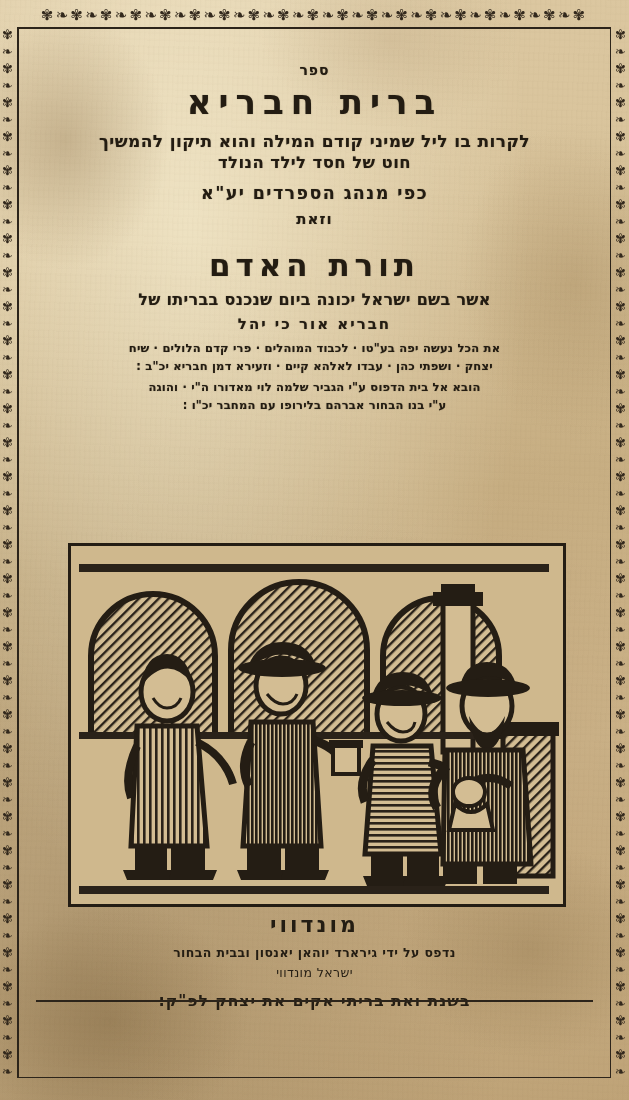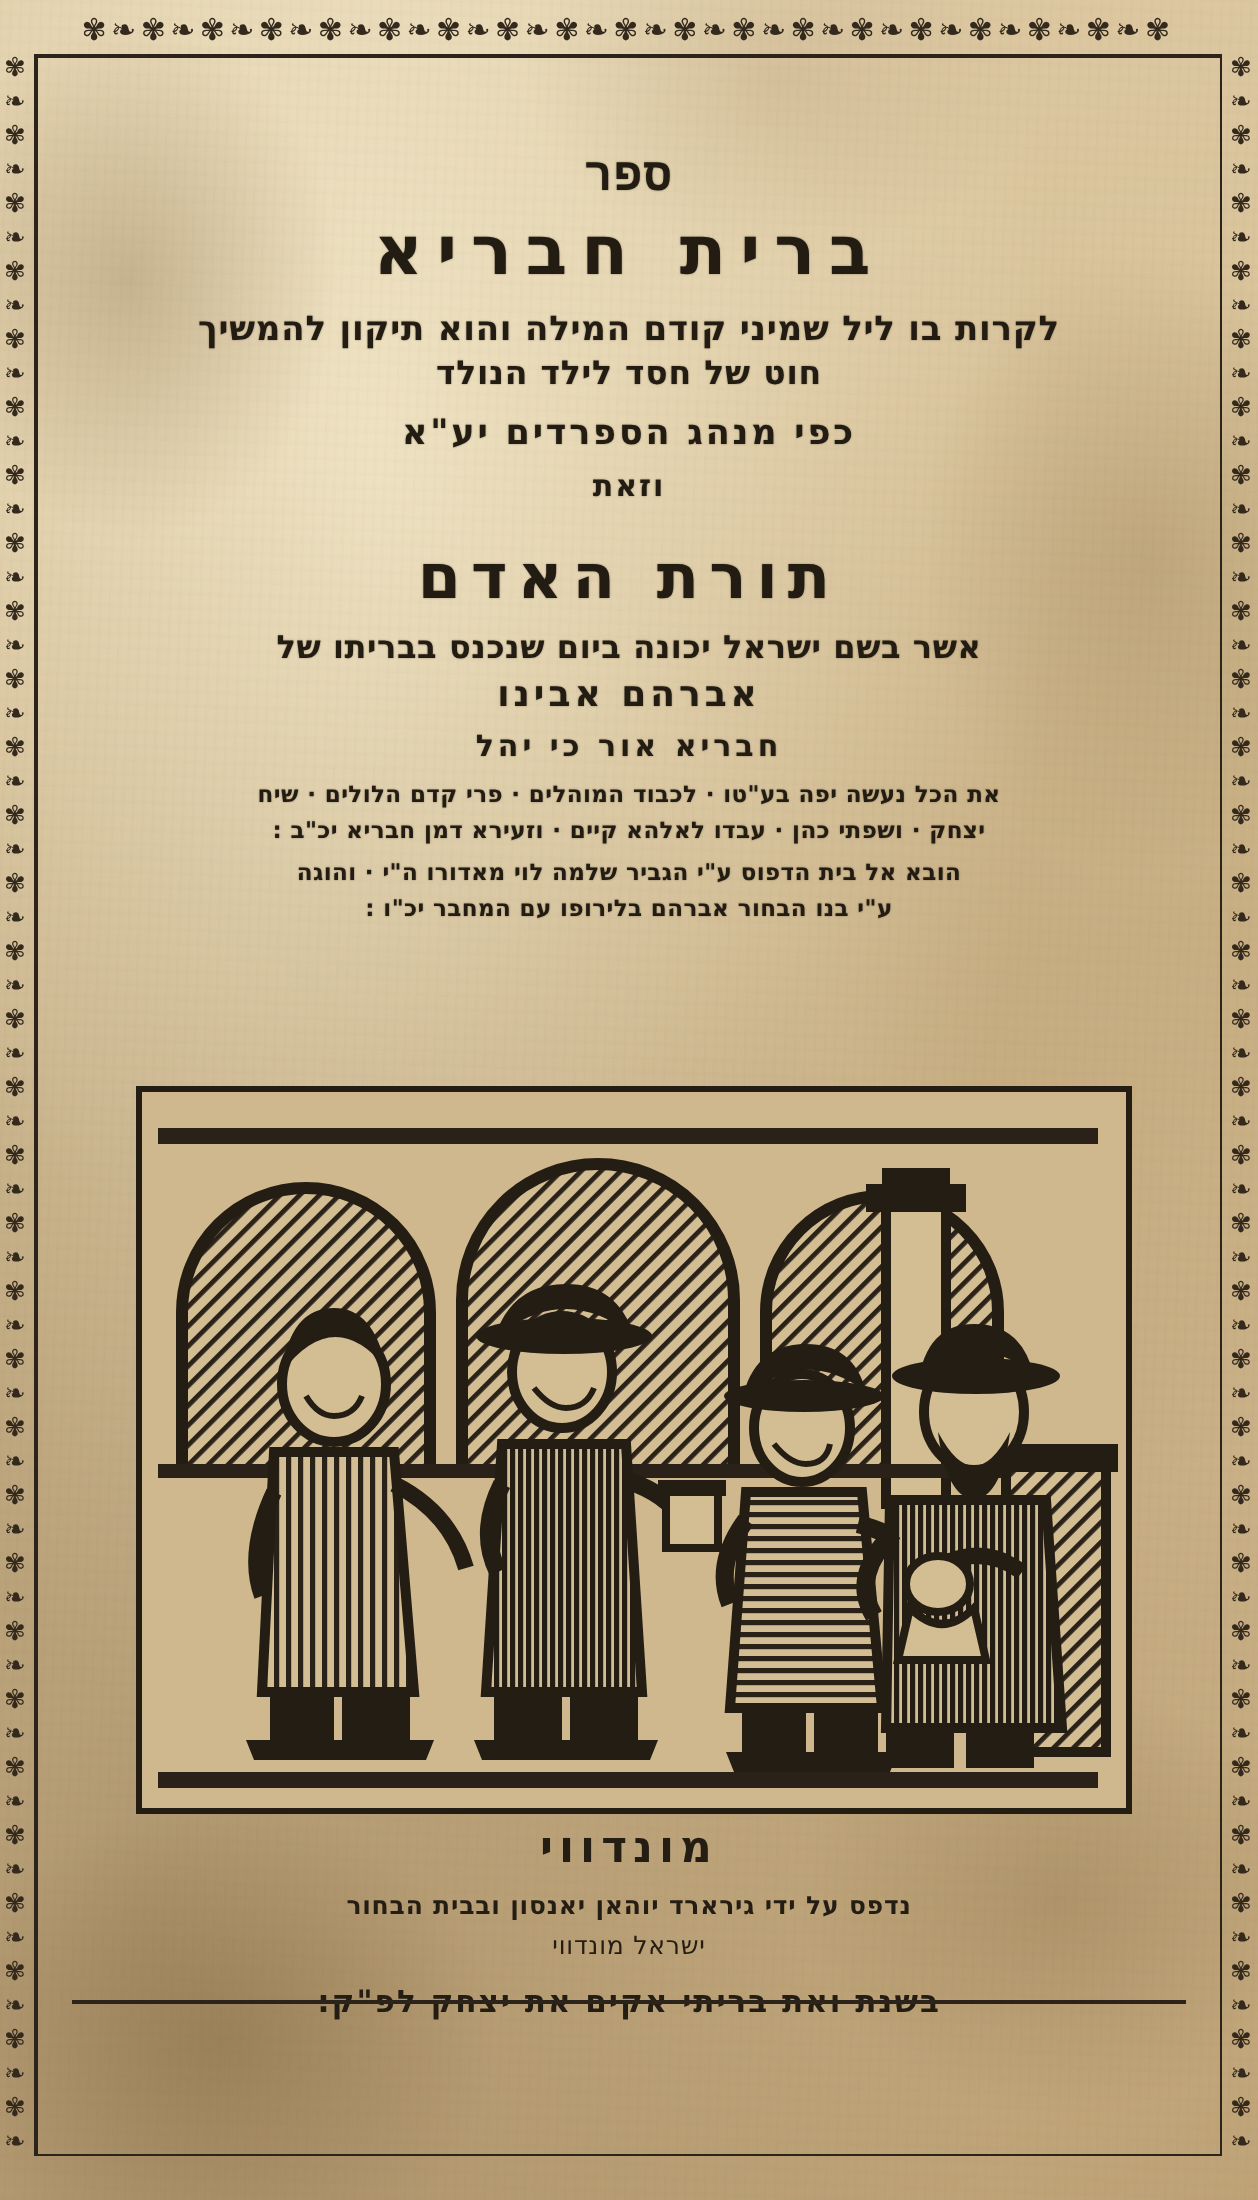--- a/index.html
+++ b/index.html
@@ -94,21 +94,21 @@
     direction: rtl;
     font-family: "DejaVu Sans", sans-serif;
   }
   .ln {
     display: block;
     width: 100%;
     text-align: center;
     font-weight: bold;
     text-shadow: 0 0 1px rgba(40,30,18,0.45);
   }
-  .t-sefer   { font-size: 23px; margin-top: 14px; letter-spacing: 1px; font-family: Liberation Mono, monospace; }
+  .t-sefer   { font-size: 14px; margin-top: 0; letter-spacing: 1px; }
   .t-title   { font-size: 34px; letter-spacing: 7px; margin-top: 4px; }
   .t-sub1    { font-size: 17px; letter-spacing: .4px; margin-top: 9px; }
   .t-sub2    { font-size: 16.5px; letter-spacing: .4px; margin-top: 2px; }
   .t-sub3    { font-size: 17.5px; letter-spacing: 1.4px; margin-top: 11px; }
   .t-vezot   { font-size: 15px; letter-spacing: 1px; margin-top: 7px; }
   .t-title2  { font-size: 31px; letter-spacing: 5px; margin-top: 19px; }
   .t-sub4    { font-size: 16px; letter-spacing: .3px; margin-top: 7px; }
   .t-sub5    { font-size: 18px; letter-spacing: 2px; margin-top: 4px; }
   .t-title3  { font-size: 28px; letter-spacing: 4px; margin-top: 7px; }
   .t-sub6    { font-size: 15px; letter-spacing: 2px; margin-top: 6px; }
@@ -177,21 +177,20 @@
 
   <div id="content">
     <span class="ln t-sefer">ספר</span>
     <span class="ln t-title">ברית חבריא</span>
     <span class="ln t-sub1">לקרות בו ליל שמיני קודם המילה והוא תיקון להמשיך</span>
     <span class="ln t-sub2">חוט של חסד לילד הנולד</span>
     <span class="ln t-sub3">כפי מנהג הספרדים יע"א</span>
     <span class="ln t-vezot">וזאת</span>
     <span class="ln t-title2">תורת האדם</span>
     <span class="ln t-sub4">אשר בשם ישראל יכונה ביום שנכנס בבריתו של</span>
-    <span class="ln t-sub5">אברהם אבינו</span>
     <span class="ln t-sub6">חבריא אור כי יהל</span>
     <span class="ln t-small">את הכל נעשה יפה בע"טו · לכבוד המוהלים · פרי קדם הלולים · שיח</span>
     <span class="ln t-small2">יצחק · ושפתי כהן · עבדו לאלהא קיים · וזעירא דמן חבריא יכ"ב :</span>
     <span class="ln t-small3">הובא אל בית הדפוס ע"י הגביר שלמה לוי מאדורו ה"י · והוגה</span>
     <span class="ln t-small4">ע"י בנו הבחור אברהם בלירופו עם המחבר יכ"ו :</span>
   </div>
 
   <div id="illustration">
     <svg viewBox="0 0 492 358" preserveAspectRatio="none" aria-hidden="true">
       <defs>

